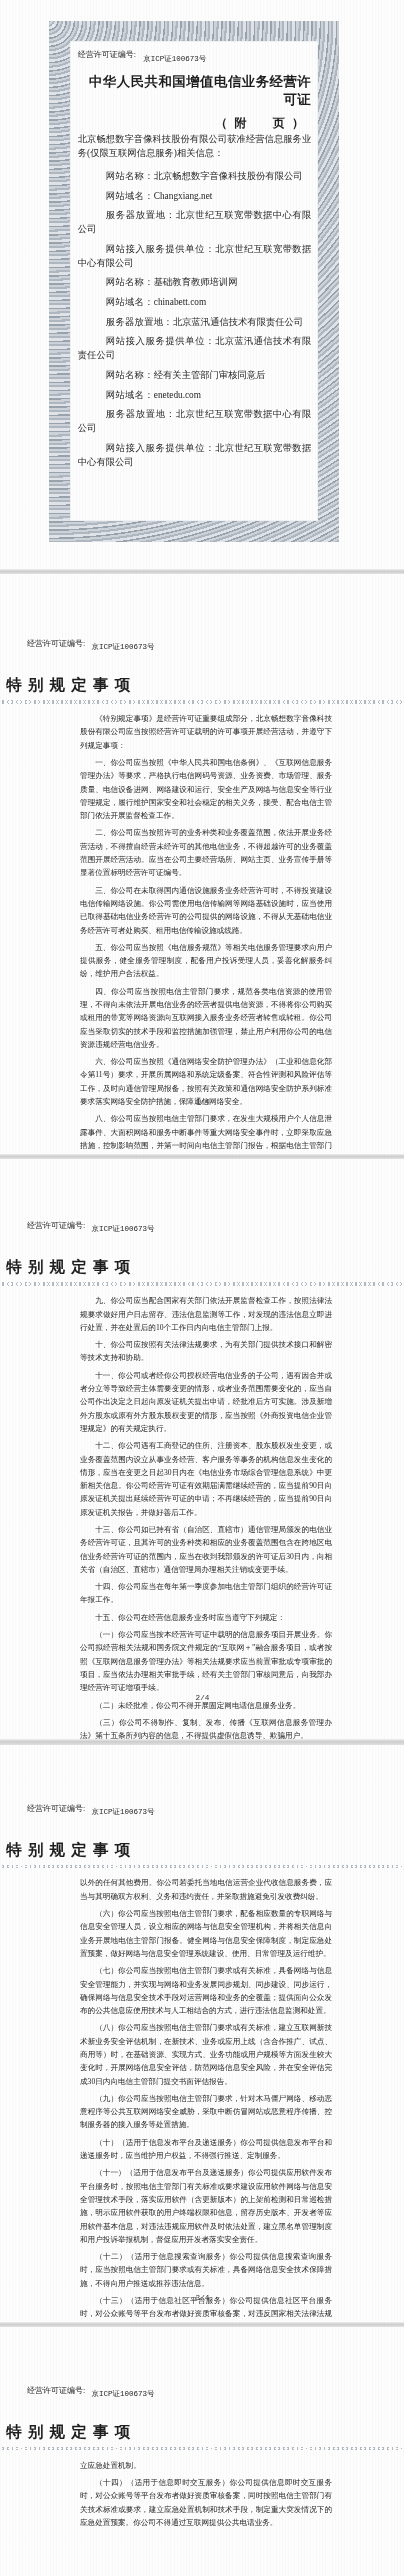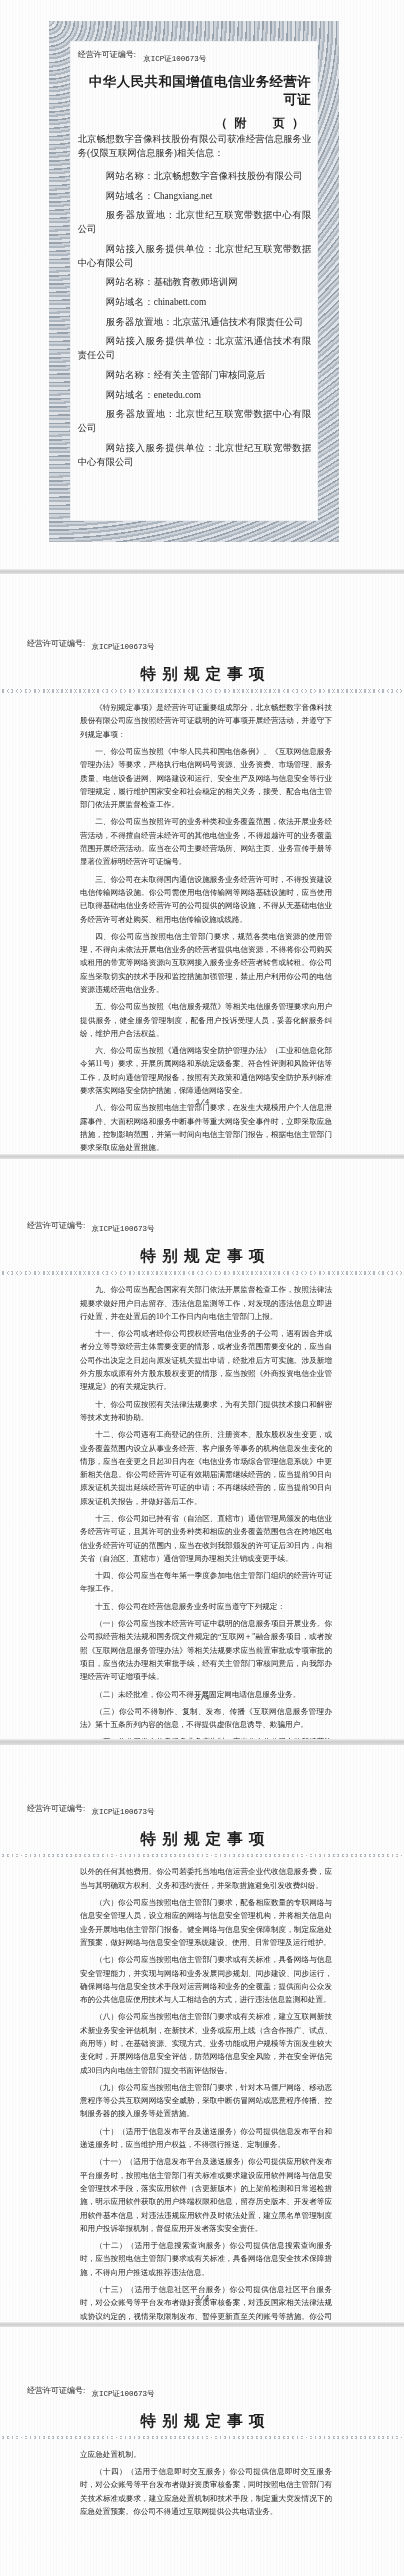--- a/index.html
+++ b/index.html
@@ -28,21 +28,21 @@
   .cert-rows .lab{letter-spacing:0.3px;padding-left:28px;}
   .cert-rows .val{}
 
   
   .sp-license{margin:0 0 0 27px;font-size:8px;}
   .sp-license .num{display:inline-block;margin-left:6.2px;position:relative;top:3.1px;font-family:"Liberation Mono","DejaVu Sans Mono",monospace;font-size:7.5px;}
   .p2 .sp-license{padding-top:64px;}
   .p3 .sp-license{padding-top:61px;}
   .p4 .sp-license{padding-top:58px;}
   .p5 .sp-license{padding-top:58px;}
-  .sp-title{text-align:center;font-size:15.5px;font-weight:700;letter-spacing:6.2px;margin-top:15px;text-indent:6.2px;}
+  .sp-title{font-size:15.5px;font-weight:700;letter-spacing:6.2px;margin-top:26px;text-indent:6.2px;}
   .sp-wavy{height:3.6px;margin:4.1px 2.1px 8.2px 2.1px;opacity:.75;
       background-image:
         repeating-linear-gradient(115deg, transparent 0 1.5px, #9aa2ab 1.5px 2.3px, transparent 2.3px 4.1px),
         repeating-linear-gradient(65deg, transparent 0 1.5px, #9aa2ab 1.5px 2.3px, transparent 2.3px 4.1px);}
   .sp-body{padding:0 69px 0 76px;font-size:7.6px;line-height:13.3px;text-align:justify;color:#232323;}
   .sp-body p{margin:4px;text-indent:2em;}
   .sp-body p.cont{text-indent:0;}
   .sp-footer{position:absolute;left:0;width:100%;text-align:center;font-size:7.7px;font-family:"Liberation Mono","DejaVu Sans Mono",monospace;color:#333;}
   .p2{height:580px;} .p2 .sp-footer{bottom:48px;}
   .p3{height:580px;} .p3 .sp-footer{bottom:37px;}
@@ -87,40 +87,40 @@
     <div class="sp-license">
       <span>经营许可证编号:</span><span class="num">京ICP证100673号</span>
     </div>
     <div class="sp-title">特别规定事项</div>
     <div class="sp-wavy"></div>
     <div class="sp-body">
         <p>《特别规定事项》是经营许可证重要组成部分，北京畅想数字音像科技股份有限公司应当按照经营许可证载明的许可事项开展经营活动，并遵守下列规定事项：</p>
         <p>一、你公司应当按照《中华人民共和国电信条例》、《互联网信息服务管理办法》等要求，严格执行电信网码号资源、业务资费、市场管理、服务质量、电信设备进网、网络建设和运行、安全生产及网络与信息安全等行业管理规定，履行维护国家安全和社会稳定的相关义务，接受、配合电信主管部门依法开展监督检查工作。</p>
         <p>二、你公司应当按照许可的业务种类和业务覆盖范围，依法开展业务经营活动，不得擅自经营未经许可的其他电信业务，不得超越许可的业务覆盖范围开展经营活动。应当在公司主要经营场所、网站主页、业务宣传手册等显著位置标明经营许可证编号。</p>
         <p>三、你公司在未取得国内通信设施服务业务经营许可时，不得投资建设电信传输网络设施。你公司需使用电信传输网等网络基础设施时，应当使用已取得基础电信业务经营许可的公司提供的网络设施，不得从无基础电信业务经营许可者处购买、租用电信传输设施或线路。</p>
+        <p>五、你公司应当按照《电信服务规范》等相关电信服务管理要求向用户提供服务，健全服务管理制度，配备用户投诉受理人员，妥善化解服务纠纷，维护用户合法权益。</p>
         <p>四、你公司应当按照电信主管部门要求，规范各类电信资源的使用管理，不得向未依法开展电信业务的经营者提供电信资源，不得将你公司购买或租用的带宽等网络资源向互联网接入服务业务经营者转售或转租。你公司应当采取切实的技术手段和监控措施加强管理，禁止用户利用你公司的电信资源违规经营电信业务。</p>
-        <p>五、你公司应当按照《电信服务规范》等相关电信服务管理要求向用户提供服务，健全服务管理制度，配备用户投诉受理人员，妥善化解服务纠纷，维护用户合法权益。</p>
         <p>六、你公司应当按照《通信网络安全防护管理办法》（工业和信息化部令第11号）要求，开展所属网络和系统定级备案、符合性评测和风险评估等工作，及时向通信管理局报备，按照有关政策和通信网络安全防护系列标准要求落实网络安全防护措施，保障通信网络安全。</p>
         <p>八、你公司应当按照电信主管部门要求，在发生大规模用户个人信息泄露事件、大面积网络和服务中断事件等重大网络安全事件时，立即采取应急措施，控制影响范围，并第一时间向电信主管部门报告，根据电信主管部门要求采取应急处置措施。</p>
       </div>
     <div class="sp-footer">1/4</div>
   </div>
 
   <div class="page-divider"></div>
 
   <div class="page p3">
     <div class="sp-license">
       <span>经营许可证编号:</span><span class="num">京ICP证100673号</span>
     </div>
     <div class="sp-title">特别规定事项</div>
     <div class="sp-wavy"></div>
     <div class="sp-body">
         <p>九、你公司应当配合国家有关部门依法开展监督检查工作，按照法律法规要求做好用户日志留存、违法信息监测等工作，对发现的违法信息立即进行处置，并在处置后的10个工作日内向电信主管部门上报。</p>
+        <p>十、你公司应按照有关法律法规要求，为有关部门提供技术接口和解密等技术支持和协助。</p>
         <p>十一、你公司或者经你公司授权经营电信业务的子公司，遇有因合并或者分立等导致经营主体需要变更的情形，或者业务范围需要变化的，应当自公司作出决定之日起向原发证机关提出申请，经批准后方可实施。涉及新增外方股东或原有外方股东股权变更的情形，应当按照《外商投资电信企业管理规定》的有关规定执行。</p>
-        <p>十、你公司应按照有关法律法规要求，为有关部门提供技术接口和解密等技术支持和协助。</p>
         <p>十二、你公司遇有工商登记的住所、注册资本、股东股权发生变更，或业务覆盖范围内设立从事业务经营、客户服务等事务的机构信息发生变化的情形，应当在变更之日起30日内在《电信业务市场综合管理信息系统》中更新相关信息。你公司经营许可证有效期届满需继续经营的，应当提前90日向原发证机关提出延续经营许可证的申请；不再继续经营的，应当提前90日向原发证机关报告，并做好善后工作。</p>
         <p>十三、你公司如已持有省（自治区、直辖市）通信管理局颁发的电信业务经营许可证，且其许可的业务种类和相应的业务覆盖范围包含在跨地区电信业务经营许可证的范围内，应当在收到我部颁发的许可证后30日内，向相关省（自治区、直辖市）通信管理局办理相关注销或变更手续。</p>
         <p>十四、你公司应当在每年第一季度参加电信主管部门组织的经营许可证年报工作。</p>
         <p>十五、你公司在经营信息服务业务时应当遵守下列规定：</p>
         <p>（一）你公司应当按本经营许可证中载明的信息服务项目开展业务。你公司拟经营相关法规和国务院文件规定的“互联网＋”融合服务项目，或者按照《互联网信息服务管理办法》等相关法规要求应当前置审批或专项审批的项目，应当依法办理相关审批手续，经有关主管部门审核同意后，向我部办理经营许可证增项手续。</p>
         <p>（二）未经批准，你公司不得开展固定网电话信息服务业务。</p>
         <p>（三）你公司不得制作、复制、发布、传播《互联网信息服务管理办法》第十五条所列内容的信息，不得提供虚假信息诱导、欺骗用户。</p>
         <p>（四）你公司发布信息服务业务广告时，应当公布你公司名称和经营许可证编号，不得发布有损于社会良好风尚、损害人民群众尤其是青少年身心健康的内容。</p>
         <p>（五）你公司向用户收费应当做到准确、合理，不得向用户收取信息服务项目</p>
       </div>

